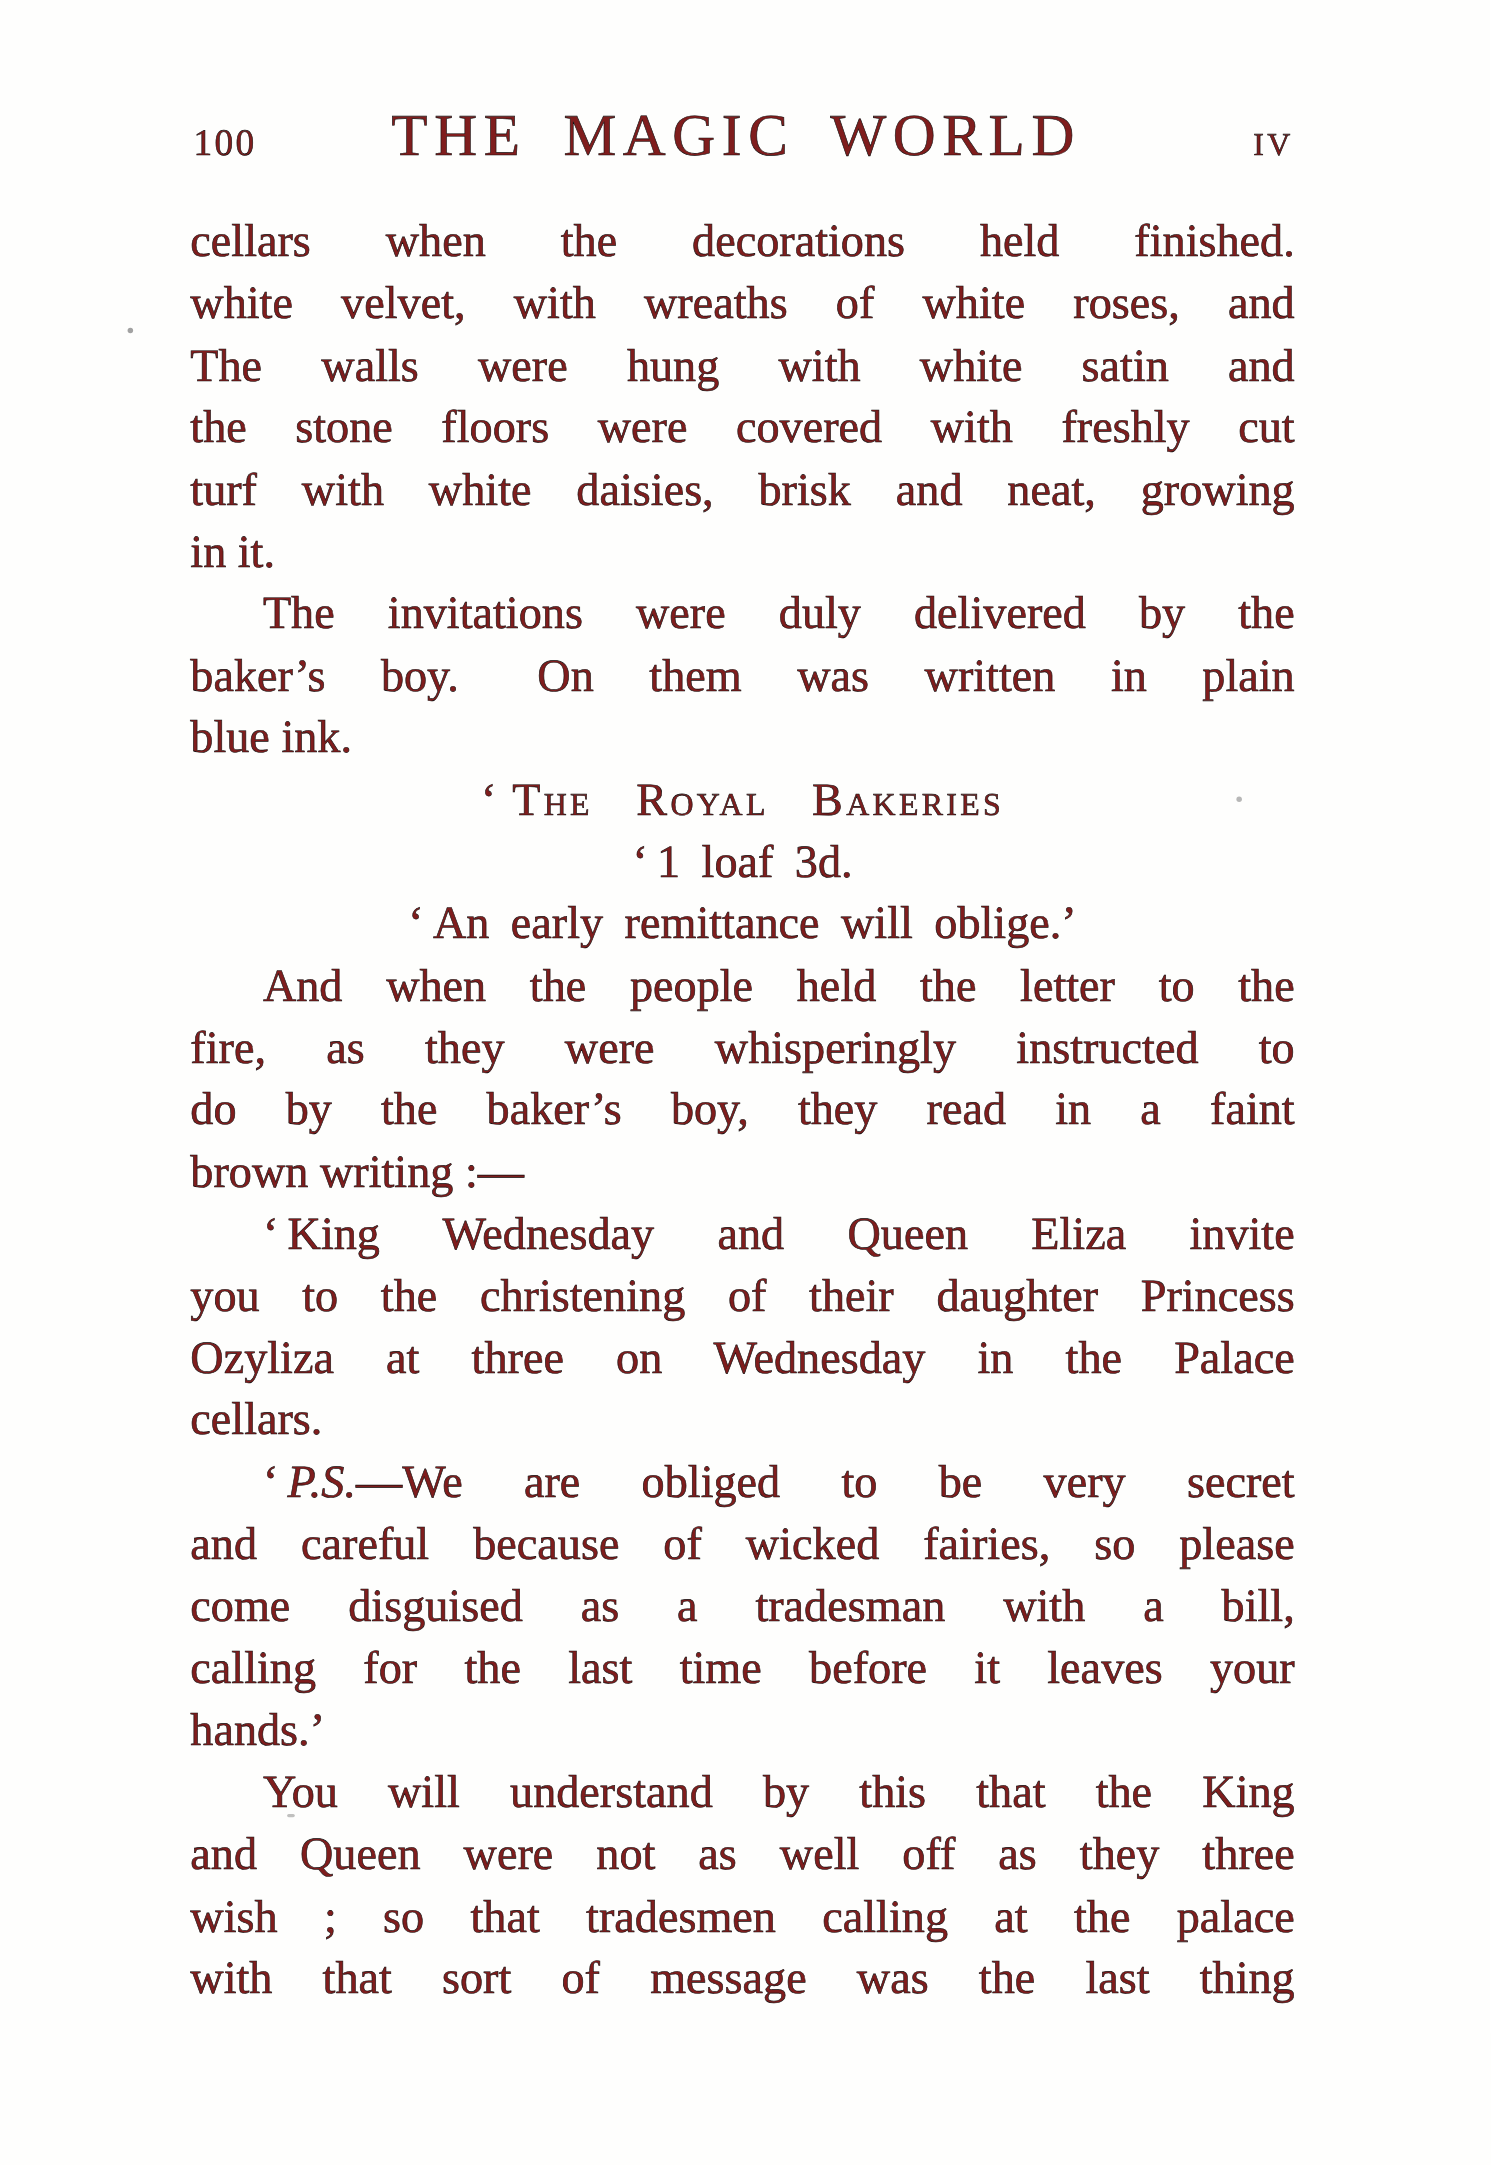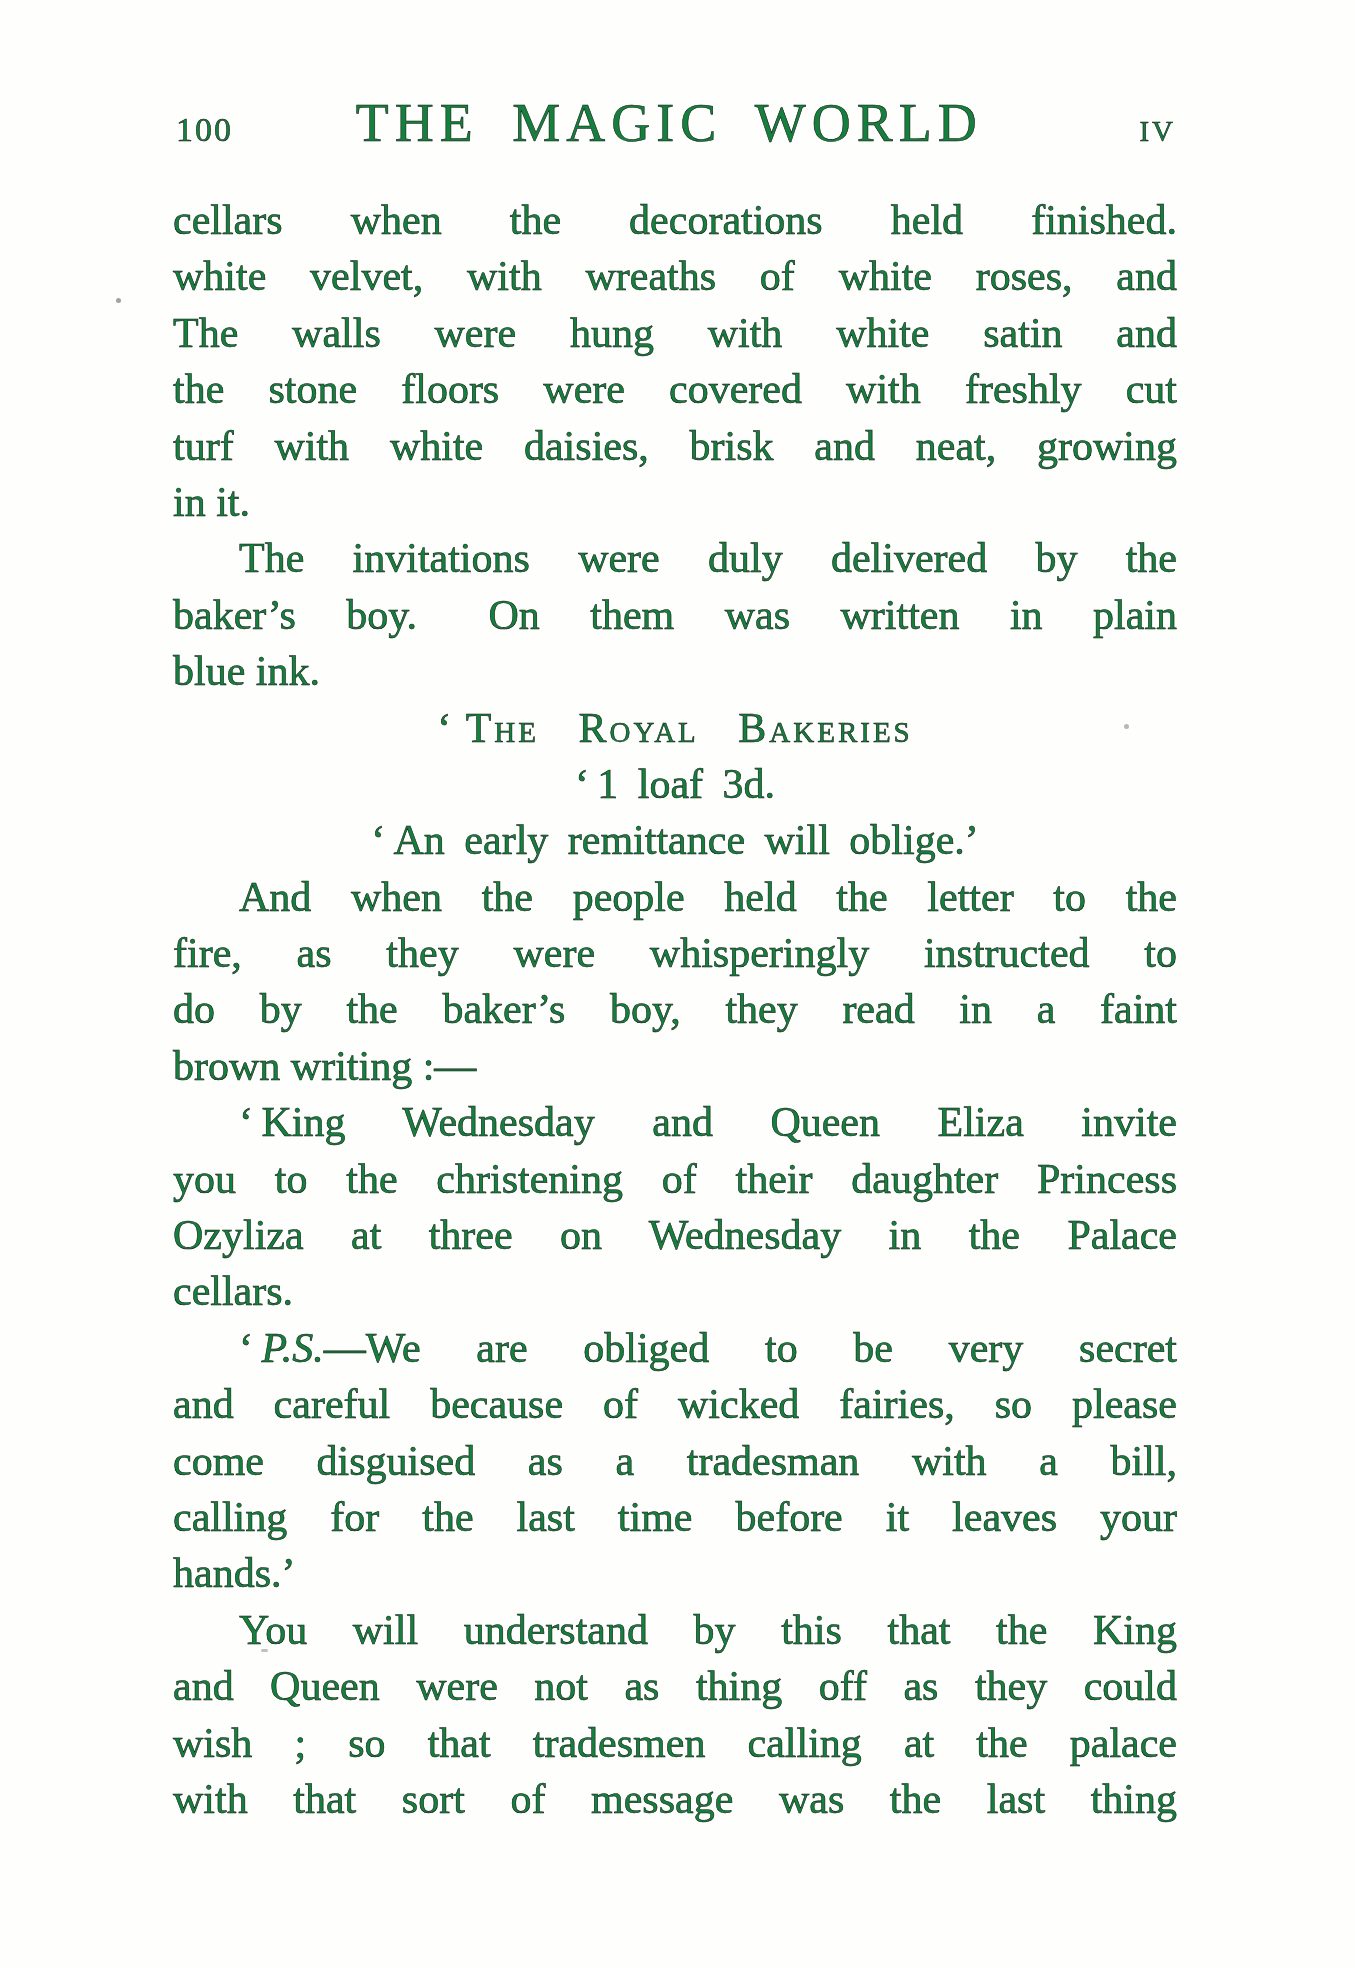--- a/index.html
+++ b/index.html
@@ -7,21 +7,21 @@
     padding: 0;
     background: #ffffff;
   }
   .page {
     position: relative;
     width: 1355px;
     height: 1968px;
     background: #fefefd;
     overflow: hidden;
     font-family: "Liberation Serif", "DejaVu Serif", serif;
-    color: #15803d;
+    color: #7f1d1d;
     -webkit-text-stroke: 0.55px #121212;
   }
   
   .header {
     position: absolute;
     top: 92px;
     left: 176px;
     width: 1000px;
     display: flex;
     justify-content: space-between;
@@ -109,21 +109,21 @@
       <div class="line justify indent">‘ King Wednesday and Queen Eliza invite</div>
       <div class="line justify">you to the christening of their daughter Princess</div>
       <div class="line justify">Ozyliza at three on Wednesday in the Palace</div>
       <div class="line left">cellars.</div>
       <div class="line justify indent"><span>‘ </span><i>P.S.</i><span>—We are obliged to be very secret</span></div>
       <div class="line justify">and careful because of wicked fairies, so please</div>
       <div class="line justify">come disguised as a tradesman with a bill,</div>
       <div class="line justify">calling for the last time before it leaves your</div>
       <div class="line left">hands.’</div>
       <div class="line justify indent">You will understand by this that the King</div>
-      <div class="line justify">and Queen were not as thing off as they could</div>
+      <div class="line justify">and Queen were not as well off as they three</div>
       <div class="line justify">wish ; so that tradesmen calling at the palace</div>
       <div class="line justify">with that sort of message was the last thing</div>
     </main>
 
   <div class="artifact a1"></div>
   <div class="artifact a2"></div>
   <div class="artifact a3"></div>
 
 </div>
 

